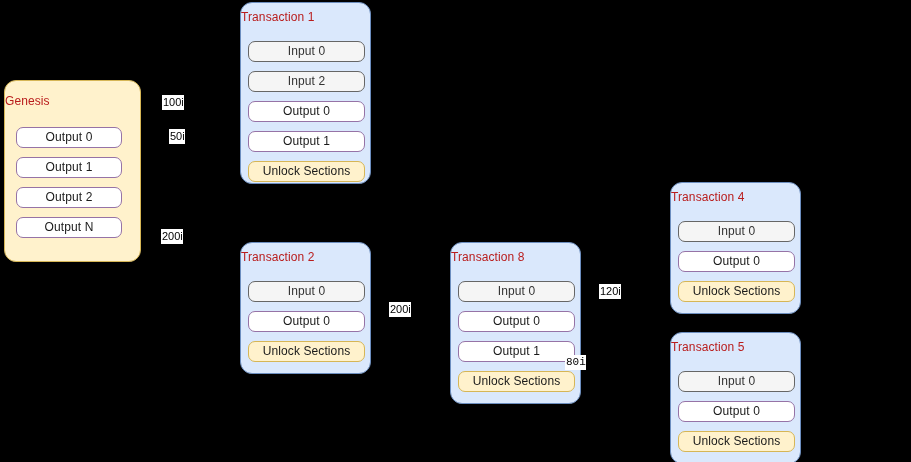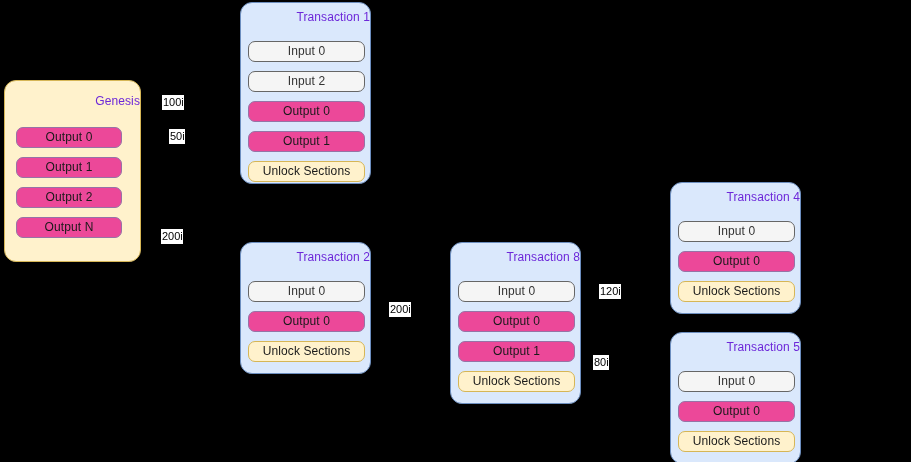--- a/index.html
+++ b/index.html
@@ -37,23 +37,23 @@
     border-color: #d6b656;
   }
   .node.tx {
     background: #dae8fc;
     border-color: #6c8ebf;
   }
   .node-title {
     position: absolute;
     left: 0;
     right: 0;
-    text-align: right;
+    text-align: left;
     font-size: 12px;
-    color: #6d28d9;
+    color: #b91c1c;
     line-height: 14px;
     letter-spacing: 0.1px;
   }
 
   
   .row {
     position: absolute;
     box-sizing: border-box;
     border-radius: 7px;
     border: 1px solid;
@@ -64,21 +64,21 @@
     letter-spacing: 0.1px;
     white-space: nowrap;
     overflow: hidden;
   }
   .row.input {
     background: #f5f5f5;
     border-color: #666666;
     color: #333333;
   }
   .row.output {
-    background: #ec4899;
+    background: #ffffff;
     border-color: #9673a6;
     color: #1a1a1a;
   }
   .row.unlock {
     background: #fff2cc;
     border-color: #d6b656;
     color: #1a1a1a;
   }
 
   
@@ -167,15 +167,15 @@
     <div class="row input" style="left:7px; top:38px; width:117px; height:21px;">Input 0</div>
     <div class="row output" style="left:7px; top:68px; width:117px; height:21px;">Output 0</div>
     <div class="row unlock" style="left:7px; top:98px; width:117px; height:21px;">Unlock Sections</div>
   </div>
 
   <div class="edge-label" style="left:162px; top:95px;">100i</div>
   <div class="edge-label" style="left:169px; top:129px;">50i</div>
   <div class="edge-label" style="left:161px; top:229px;">200i</div>
   <div class="edge-label" style="left:389px; top:302px;">200i</div>
   <div class="edge-label" style="left:599px; top:284px;">120i</div>
-  <div class="edge-label" style="left:593px; top:355px;">80i</div>
+  <div class="edge-label" style="left:565px; top:355px;font-family:Liberation Mono, monospace;">80i</div>
 
 </div>
 
 </body></html>

